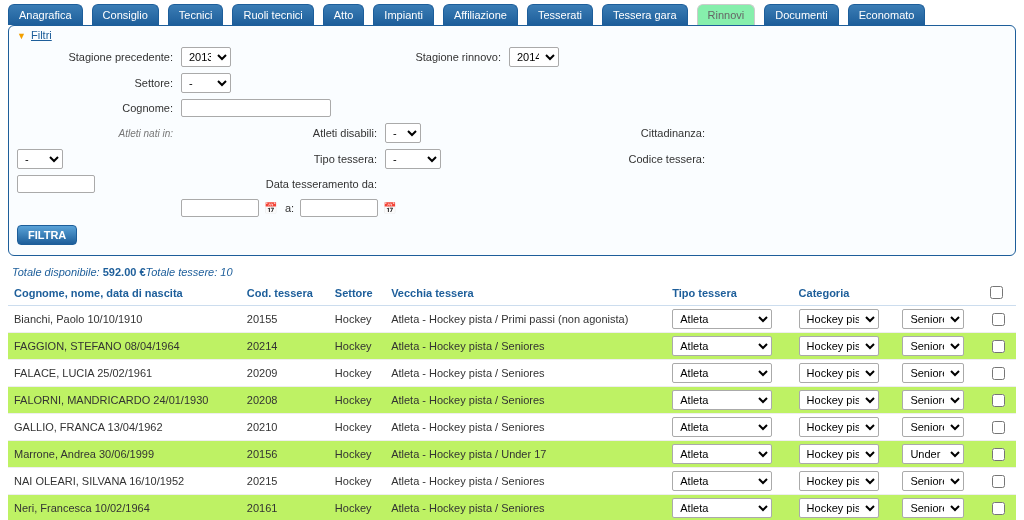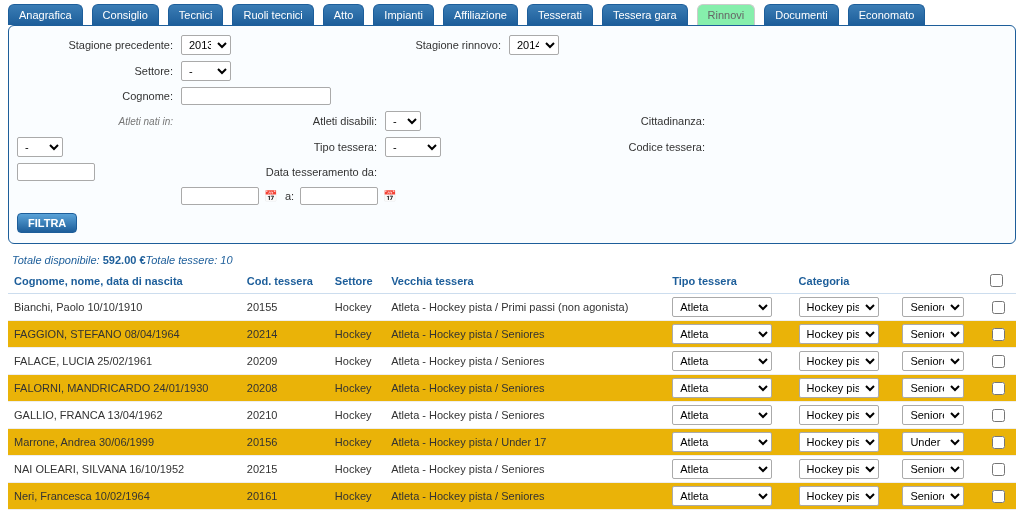--- a/index.html
+++ b/index.html
@@ -115,21 +115,21 @@
     border-bottom: 1px solid #cde;
     white-space: nowrap;
   }
   .table td {
     font-size: 11px;
     padding: 3px 6px;
     border-bottom: 1px solid #eee;
     color:#333;
     white-space: nowrap;
   }
-  .table tr.even td { background: #eab308; }
+  .table tr.even td { background: #bef264; }
   .row-sel { width: 100px; font-size:11px; height:20px; }
   .row-sel-short { width: 70px; font-size:11px; height:20px; }
   .row-sel-tipo { width: 100px; font-size:11px; height:20px; }
   .chk { }
   .th-center { text-align:center; }
 </style>
 </head>
 <body>
 
 <div class="tabs" id="tabs-bar">
@@ -141,20 +141,24 @@
     <div class="tab">Impianti</div>
     <div class="tab">Affiliazione</div>
     <div class="tab">Tesserati</div>
     <div class="tab">Tessera gara</div>
     <div class="tab active">Rinnovi</div>
     <div class="tab">Documenti</div>
     <div class="tab">Economato</div>
   </div>
 
 <div class="filter-panel">
+  <div class="filter-header">
+    <span class="tri">▼</span>
+    <a href="#">Filtri</a>
+  </div>
 
   <div class="filter-form">
     <div class="label">Stagione precedente:</div>
     <div class="cell">
       <select class="short-sel"><option>2013</option></select>
     </div>
     <div class="label">Stagione rinnovo:</div>
     <div class="cell">
       <select class="short-sel"><option>2014</option></select>
     </div>

